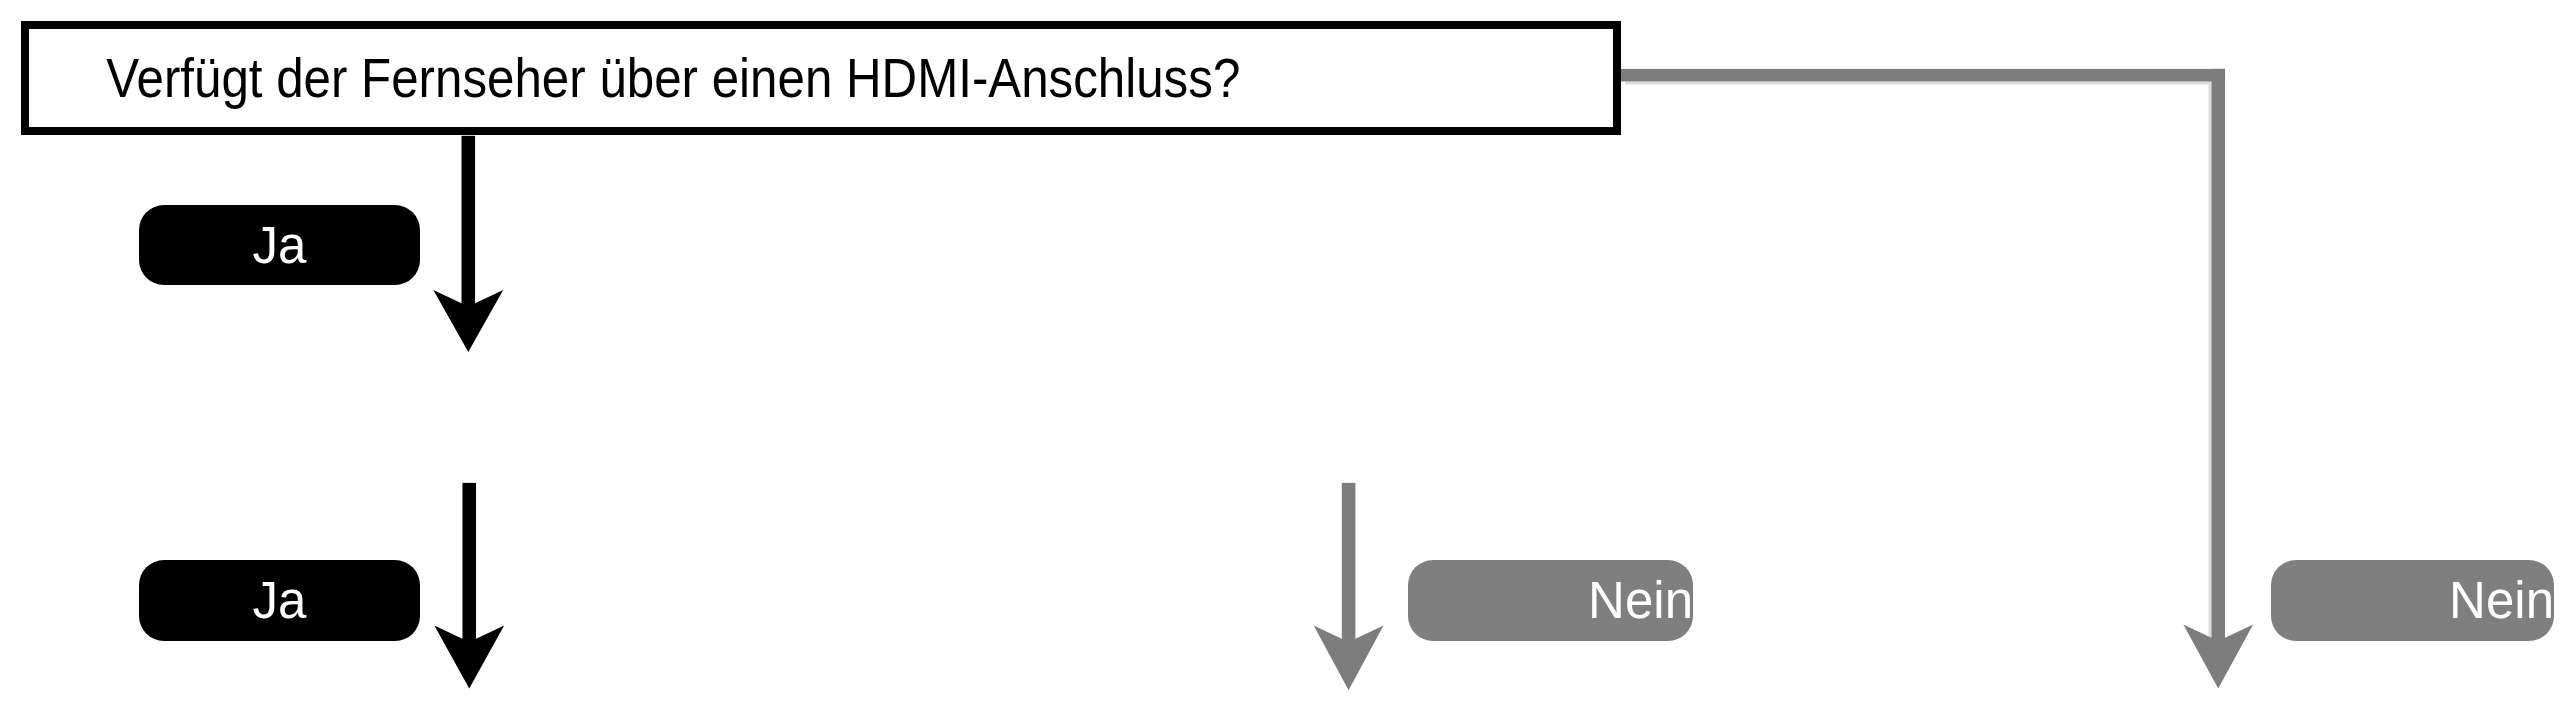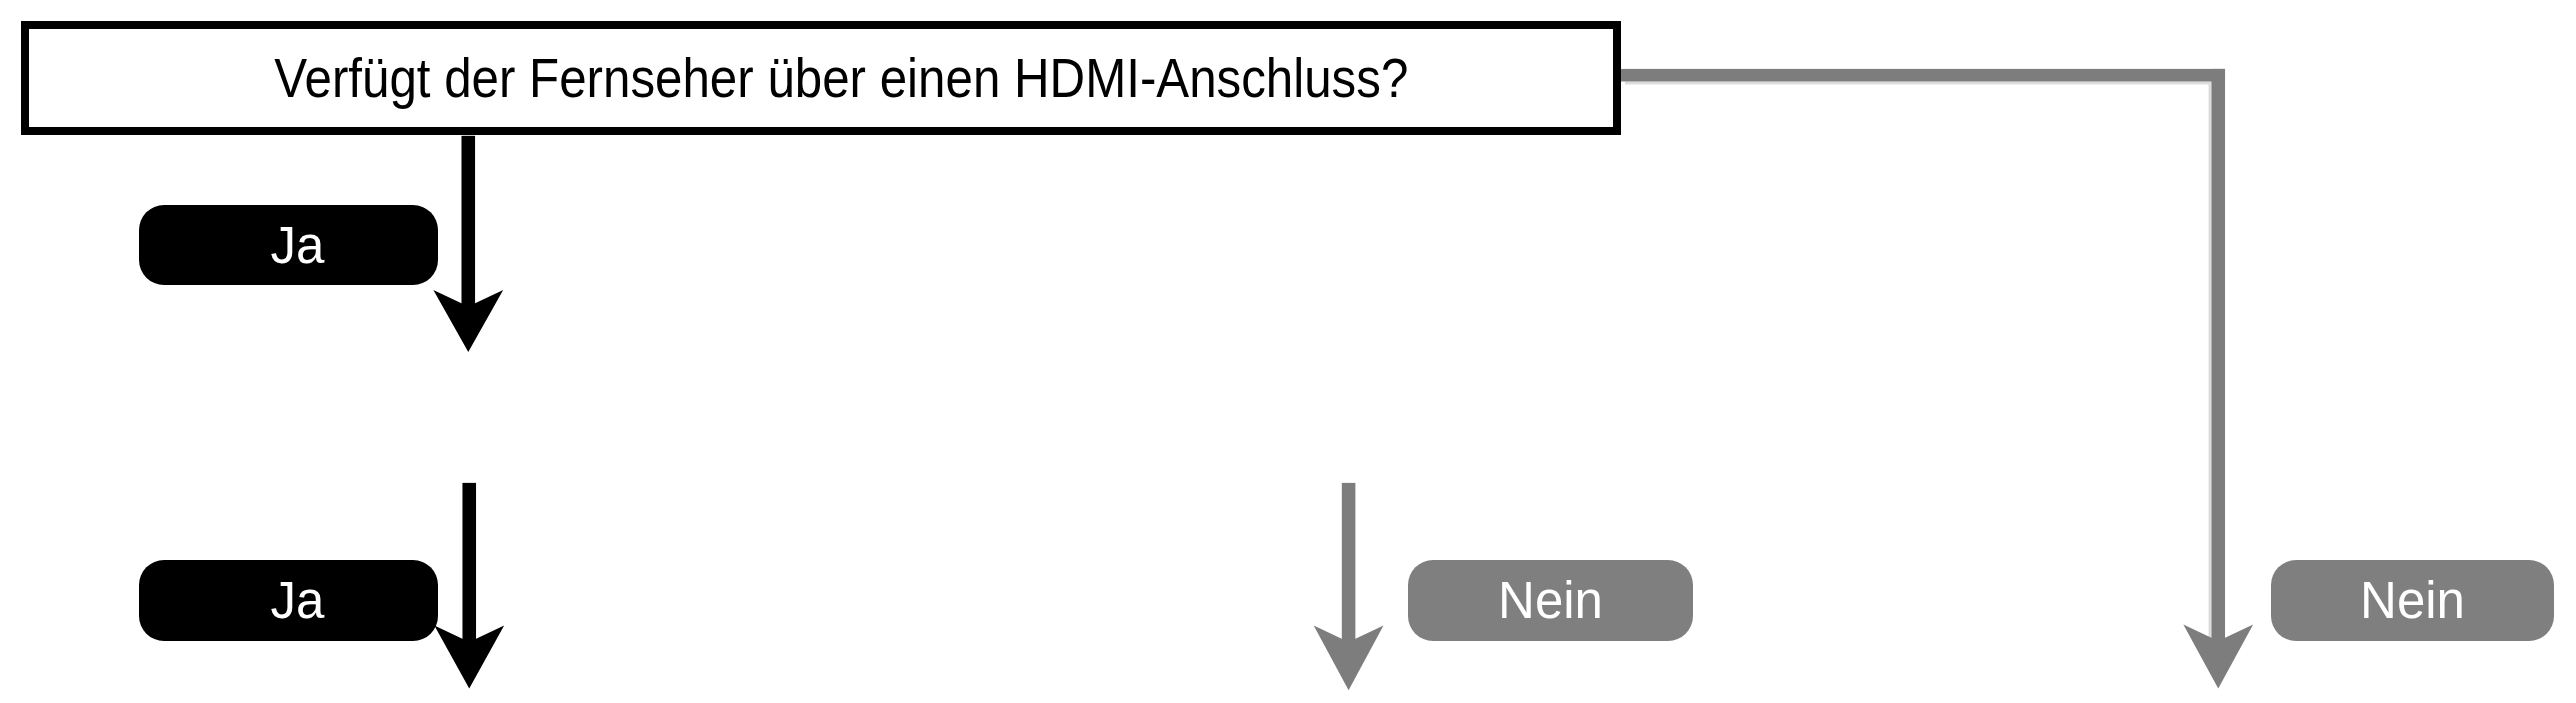--- a/index.html
+++ b/index.html
@@ -16,21 +16,21 @@
     width:2576px;height:704px;
     background:var(--background);
     font-family:"Liberation Sans","DejaVu Sans",sans-serif;
     overflow:hidden;
   }
   .qbox{
     position:absolute;
     box-sizing:border-box;
     border:8.7px solid var(--ink);
     background:var(--background);
-    display:flex;align-items:center;justify-content:center;padding-left:41px;
+    display:flex;align-items:center;
   }
   .qbox .qtext{
     white-space:nowrap;
     font-size:56px;
     color:var(--ink);
     line-height:1;
     display:inline-block;
   }
   .qbox1-text{transform:scaleX(0.88);transform-origin:center;}
   .qbox2-text{transform:scaleX(0.80);transform-origin:center;}
@@ -41,22 +41,22 @@
   }
   .badge{
     position:absolute;
     display:flex;align-items:center;justify-content:center;
     border-radius:25px;
     color:var(--badge_text);
     font-size:51px;
     line-height:1;
     white-space:nowrap;
   }
-  .badge.black{background:var(--ink);padding-left:18px;}
-  .badge.gray{background:var(--badge_gray);}
+  .badge.black{background:var(--ink);}
+  .badge.gray{background:var(--badge_gray);justify-content:flex-end;}
   .connector-layer{position:absolute;left:0;top:0;width:2576px;height:704px;}
   .ink-black{fill:var(--ink);}
   .ink-gray{fill:var(--connector_gray);}
   .ink-shadow{fill:var(--shadow);}
 </style>
 </head>
 <body>
 
 <div class="stage">
 

